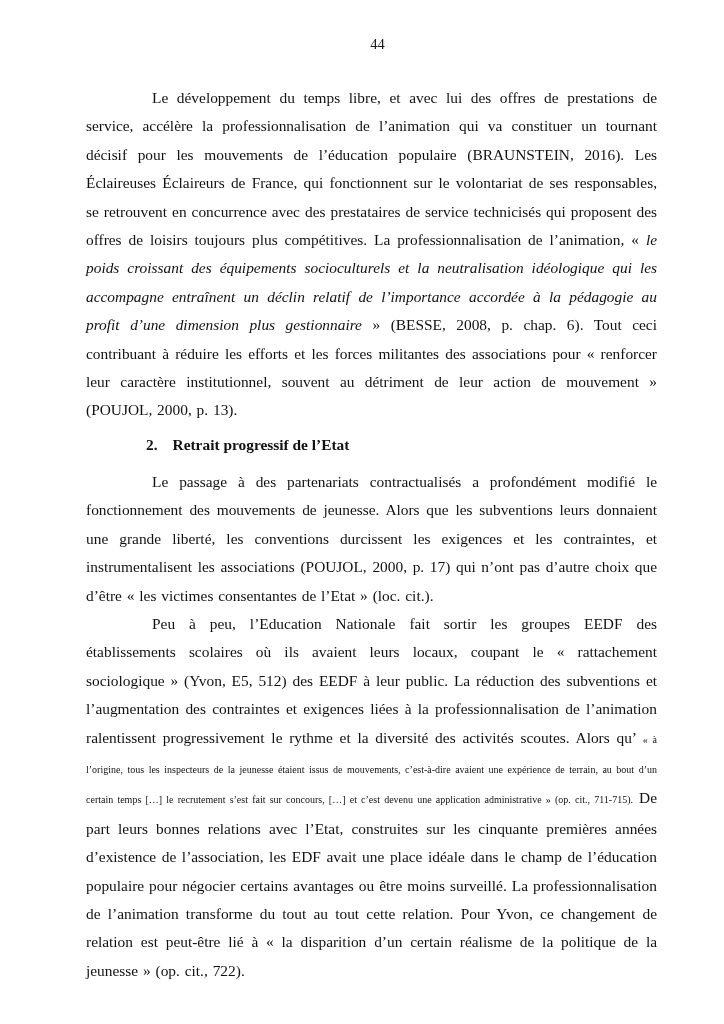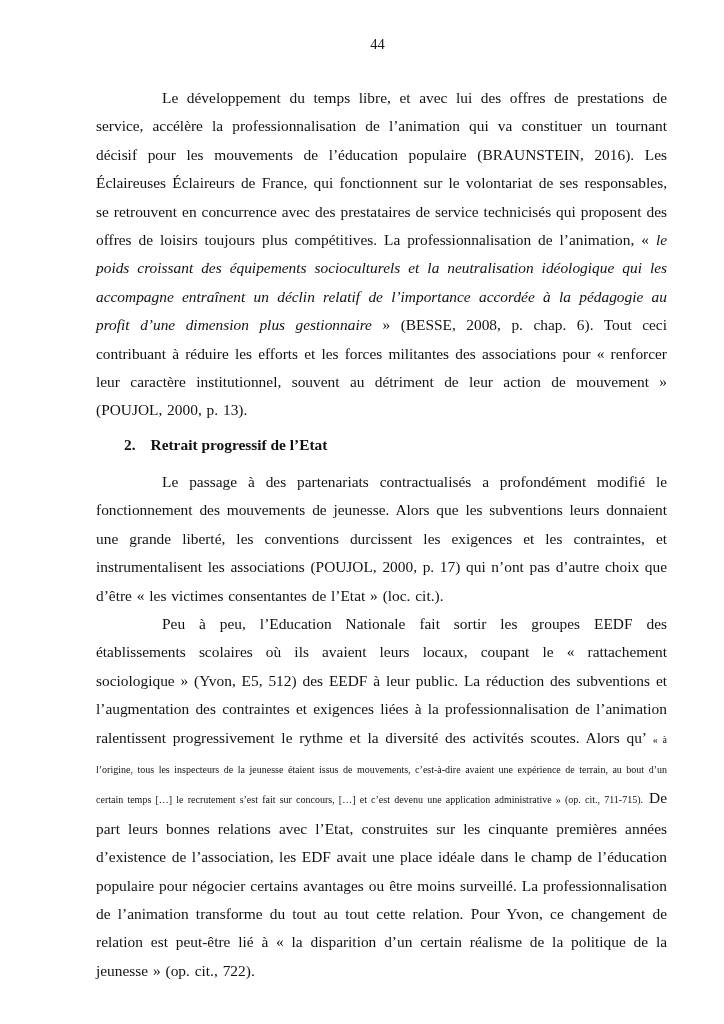--- a/index.html
+++ b/index.html
@@ -26,38 +26,38 @@
     left: 0;
     right: 0;
     text-align: center;
     padding-left: 84px; 
     font-size: 14.5px;
     color: #1a1a1a;
   }
   .content {
     position: absolute;
     top: 84px;
-    left: 96px;
+    left: 86px;
     width: 571px;
   }
   p.para {
     margin: 0;
     font-size: 15.4px;
     line-height: 28.4px;
     text-align: justify;
     text-indent: 66px;
     word-spacing: 1px;
   }
   .italic { font-style: italic; }
   .small {
     font-size: 10px;
     word-spacing: 0.5px;
   }
   h3.heading {
-    margin: 10px 0 13px 28px;
+    margin: 10px 0 13px 60px;
     font-size: 15.4px;
     font-weight: bold;
     line-height: 20px;
     text-align: left;
   }
   .h-num {
     display: inline-block;
     margin-right: 15px;
   }
 </style>

